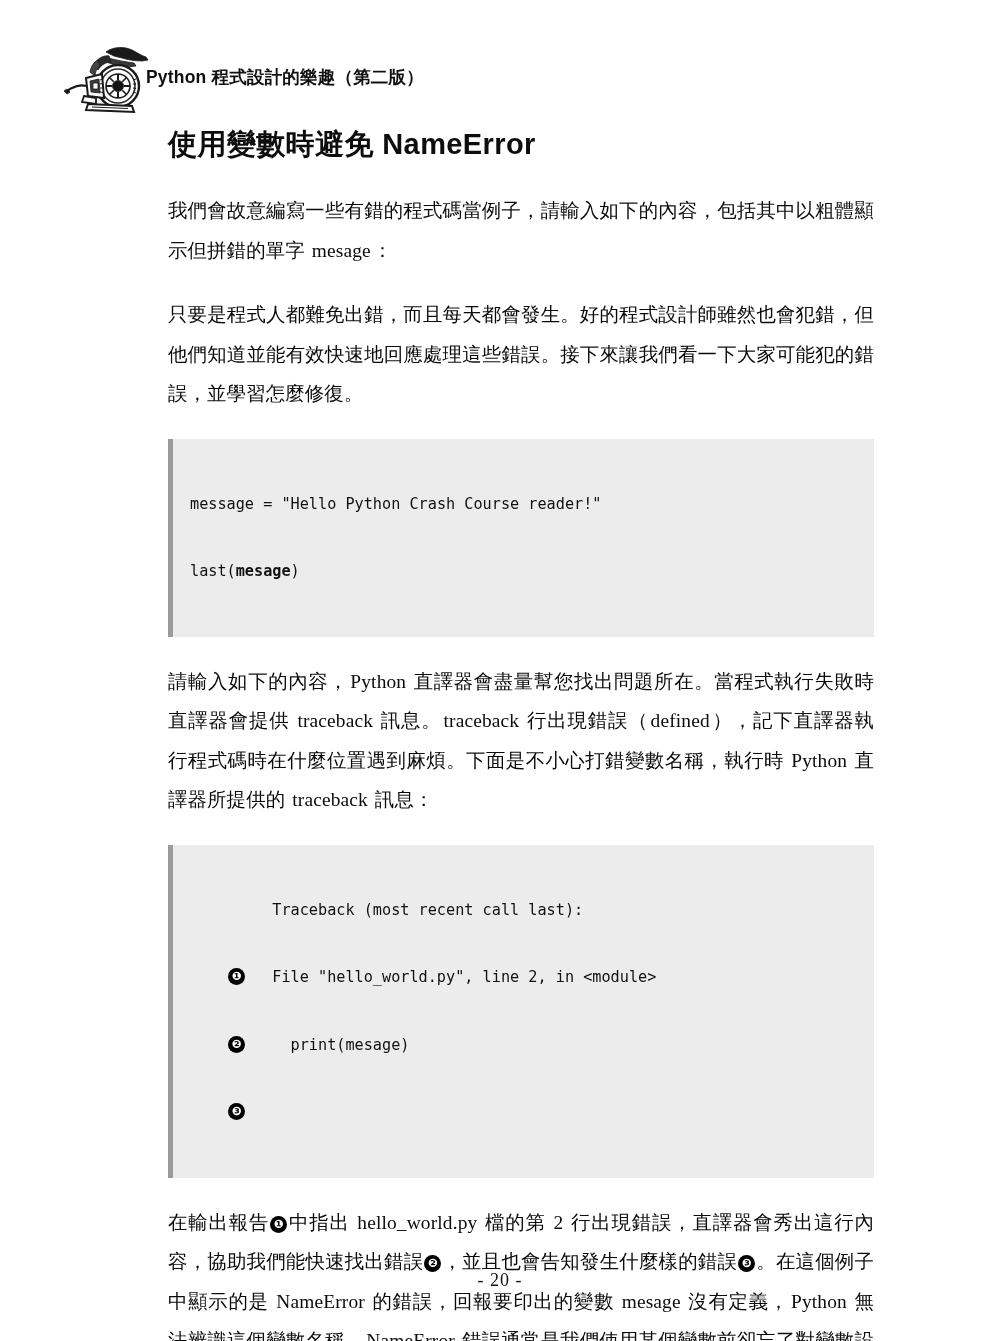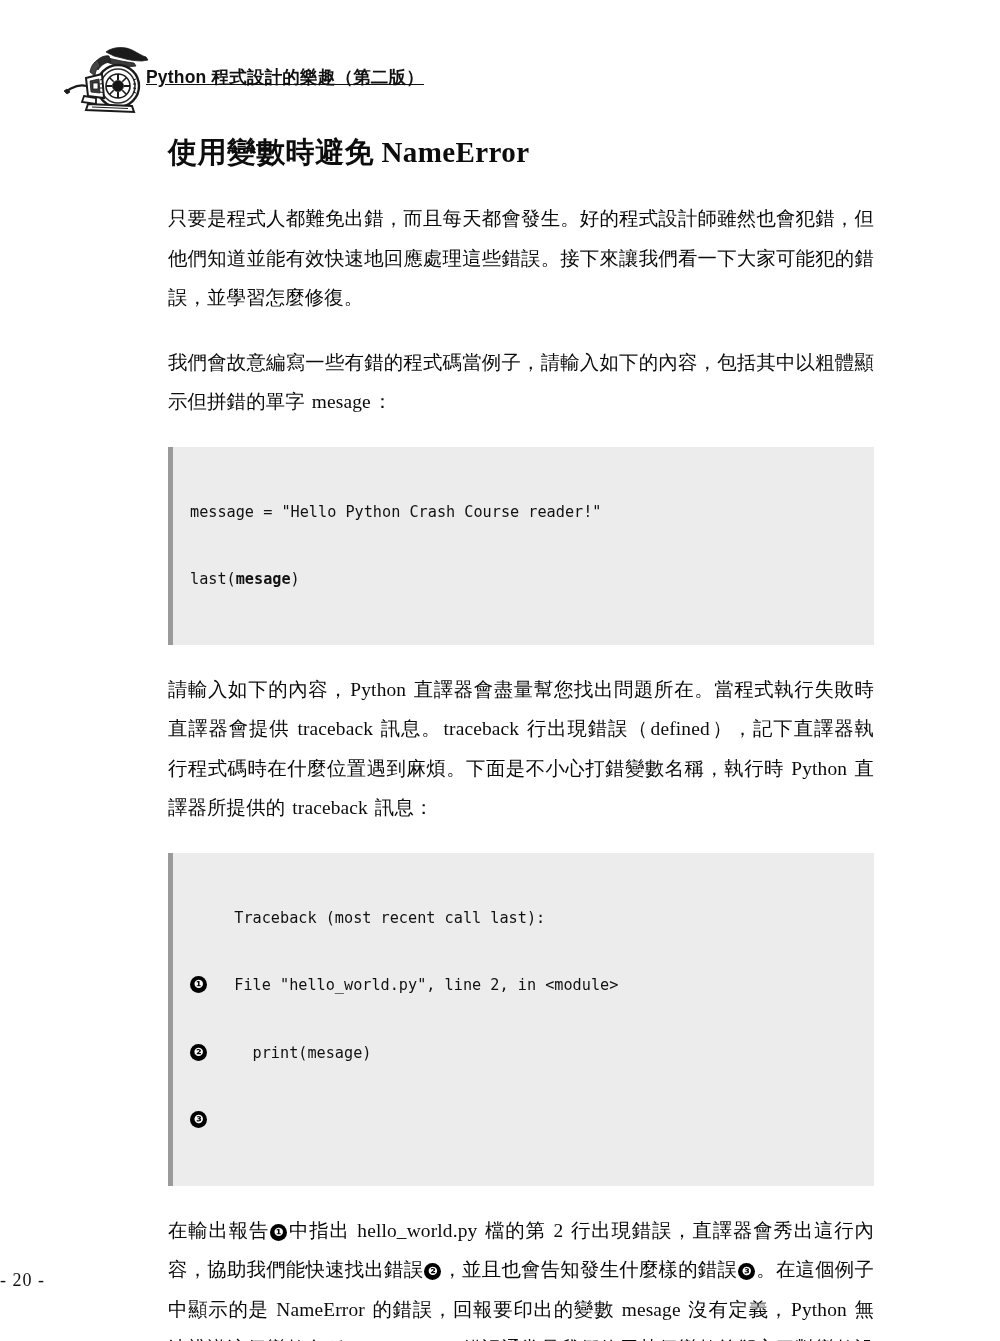--- a/index.html
+++ b/index.html
@@ -34,34 +34,33 @@
   .header-title {
     position: absolute;
     left: 86px;
     top: 21px;
     font-family: "Liberation Sans", "DejaVu Sans", sans-serif;
     font-weight: bold;
     font-size: 17.5px;
     letter-spacing: 0.2px;
     color: #111;
     white-space: nowrap;
-    text-decoration: underline;
   }
 
   
   .content {
     position: absolute;
     top: 128px;
     left: 168px;
     width: 706px;
   }
 
   h1.section-title {
-    margin: 8px 0 30px 0;
-    font-family: Liberation Serif, serif;
+    margin: 0 0 30px 0;
+    font-family: Liberation Sans, sans-serif;
     font-weight: bold;
     font-size: 29px;
     letter-spacing: 0.4px;
     color: #0d0d0d;
     line-height: 1.15;
   }
 
   p.body-text {
     margin: 0 0 25px 0;
     font-size: 19.4px;
@@ -117,20 +116,21 @@
     width: 5px;
     background: #9a9a9a;
   }
   .code-line { display: block; min-height: 22.5px; }
   .code-bold { font-weight: bold; }
 
   
   .code-block.traceback .code-line {
     position: relative;
     padding-left: 26px;
+    margin-left: 38px;
   }
   .code-block.traceback .gutter {
     position: absolute;
     left: 0;
     top: 2px;
     width: 17px;
     height: 17px;
     line-height: 17px;
     border-radius: 50%;
     background: #000;
@@ -140,21 +140,21 @@
     font-weight: bold;
     text-align: center;
   }
 
   
   .page-footer {
     position: absolute;
     left: 0;
     top: 1270px;
     width: 1000px;
-    text-align: left;
+    text-align: center;
     font-size: 18px;
     letter-spacing: 1px;
     color: #111;
   }
 </style>
 </head>
 <body>
 
 <div class="page-header">
   <div class="header-logo">
@@ -193,25 +193,25 @@
     </svg>
   </div>
   <div class="header-title">Python 程式設計的樂趣（第二版）</div>
 </div>
 
 <div class="content">
 
   <h1 class="section-title">使用變數時避免 NameError</h1>
 
   <p class="body-text">
+    <span>我們會故意編寫一些有錯的程式碼當例子，請輸入如下的內容，包括其中以粗體顯示但拼錯的單字 </span><span class="lat">mesage</span><span>：</span>
+  </p>
+
+  <p class="body-text">
     <span>只要是程式人都難免出錯，而且每天都會發生。好的程式設計師雖然也會犯錯，但他們知道並能有效快速地回應處理這些錯誤。接下來讓我們看一下大家可能犯的錯誤，並學習怎麼修復。</span>
-  </p>
-
-  <p class="body-text">
-    <span>我們會故意編寫一些有錯的程式碼當例子，請輸入如下的內容，包括其中以粗體顯示但拼錯的單字 </span><span class="lat">mesage</span><span>：</span>
   </p>
 
   <div class="code-block">
     <span class="code-line">message = "Hello Python Crash Course reader!"</span>
     <span class="code-line"><span>last(</span><span class="code-bold">mesage</span><span>)</span></span>
   </div>
 
   <p class="body-text">
     <span>請輸入如下的內容，</span><span class="lat">Python</span><span> 直譯器會盡量幫您找出問題所在。當程式執行失敗時直譯器會提供 </span><span class="lat">traceback</span><span> 訊息。</span><span class="lat">traceback</span><span> 行出現錯誤（</span><span class="lat">defined</span><span>），記下直譯器執行程式碼時在什麼位置遇到麻煩。下面是不小心打錯變數名稱，執行時 </span><span class="lat">Python</span><span> 直譯器所提供的 </span><span class="lat">traceback</span><span> 訊息：</span>
   </p>

